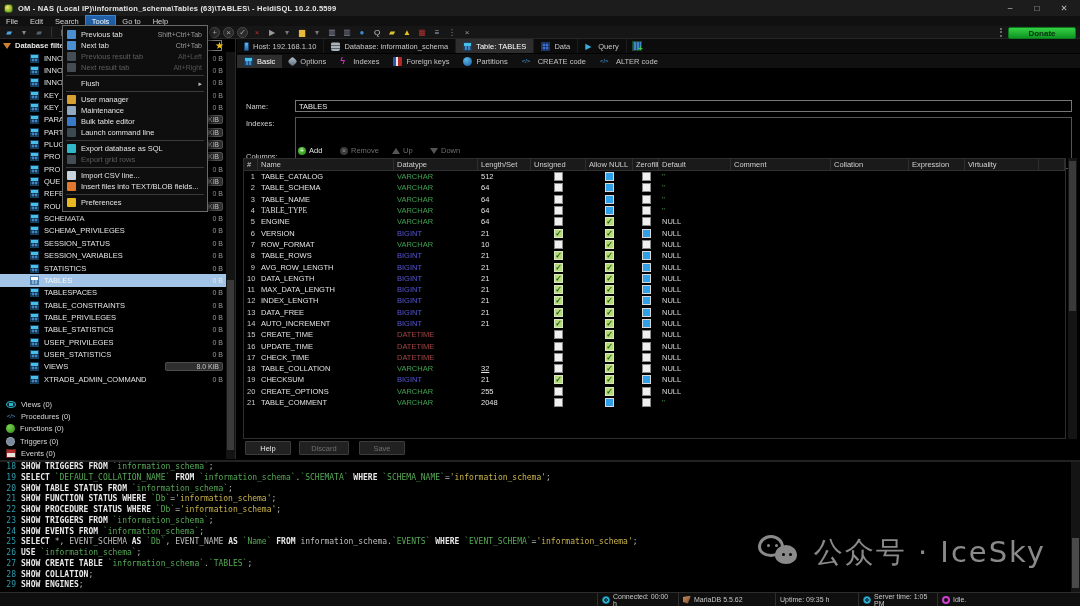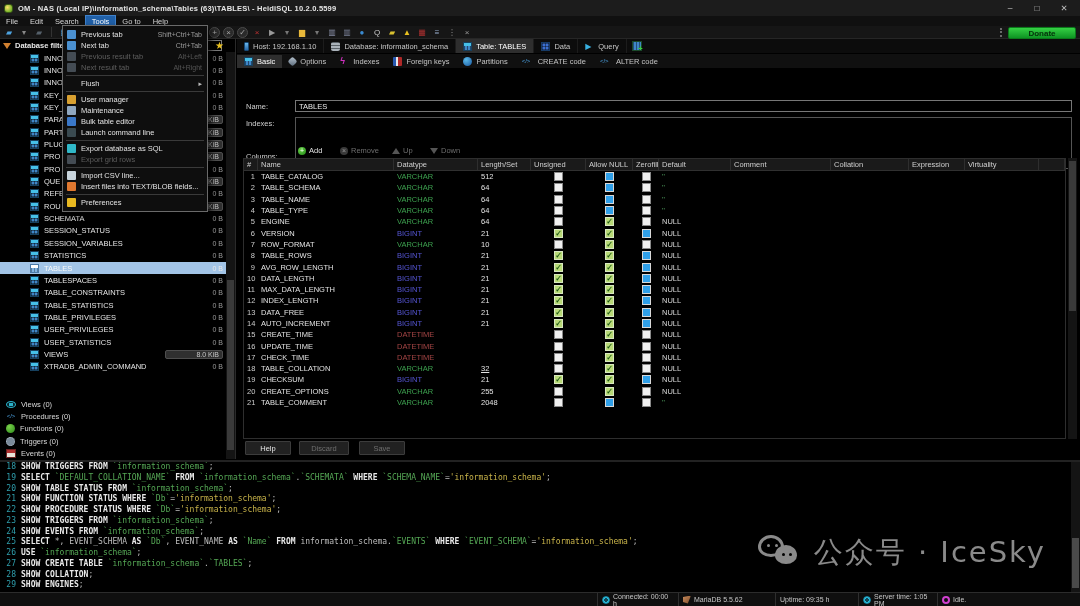--- a/index.html
+++ b/index.html
@@ -370,20 +370,25 @@
           <span class="tname">ROU</span>
           <span class="tsize badge">0 KiB</span>
         </div>
         <div class="tree-row">
           <span class="ticon"></span>
           <span class="tname">SCHEMATA</span>
           <span class="tsize">0 B</span>
         </div>
         <div class="tree-row">
           <span class="ticon"></span>
+          <span class="tname">SCHEMA_PRIVILEGES</span>
+          <span class="tsize">0 B</span>
+        </div>
+        <div class="tree-row">
+          <span class="ticon"></span>
           <span class="tname">SESSION_STATUS</span>
           <span class="tsize">0 B</span>
         </div>
         <div class="tree-row">
           <span class="ticon"></span>
           <span class="tname">SESSION_VARIABLES</span>
           <span class="tsize">0 B</span>
         </div>
         <div class="tree-row">
           <span class="ticon"></span>
@@ -400,26 +405,26 @@
           <span class="tname">TABLESPACES</span>
           <span class="tsize">0 B</span>
         </div>
         <div class="tree-row">
           <span class="ticon"></span>
           <span class="tname">TABLE_CONSTRAINTS</span>
           <span class="tsize">0 B</span>
         </div>
         <div class="tree-row">
           <span class="ticon"></span>
+          <span class="tname">TABLE_PRIVILEGES</span>
+          <span class="tsize">0 B</span>
+        </div>
+        <div class="tree-row">
+          <span class="ticon"></span>
           <span class="tname">TABLE_STATISTICS</span>
-          <span class="tsize">0 B</span>
-        </div>
-        <div class="tree-row">
-          <span class="ticon"></span>
-          <span class="tname">TABLE_PRIVILEGES</span>
           <span class="tsize">0 B</span>
         </div>
         <div class="tree-row">
           <span class="ticon"></span>
           <span class="tname">USER_PRIVILEGES</span>
           <span class="tsize">0 B</span>
         </div>
         <div class="tree-row">
           <span class="ticon"></span>
           <span class="tname">USER_STATISTICS</span>
@@ -620,21 +625,21 @@
             </div>
             <div class="g-cell" style="width: 72px; color: rgb(79, 159, 95);">''</div>
             <div class="g-cell" style="width: 100px;"></div>
             <div class="g-cell" style="width: 78px;"></div>
             <div class="g-cell" style="width: 56px;"></div>
             <div class="g-cell" style="width: 74px;"></div>
             <div class="g-cell" style="width: 26px;"></div>
           </div>
           <div class="grid-row">
             <div class="g-cell g-num" style="width: 14px;">4</div>
-            <div class="g-cell" style="width: 136px;">TABLE_TYPE</div>
+            <div class="g-cell" style="width: 136px; font-family: Liberation Serif, serif;">TABLE_TYPE</div>
             <div class="g-cell" style="width: 84px; color: rgb(61, 161, 79);">VARCHAR</div>
             <div class="g-cell" style="width: 53px;">64</div>
             <div class="g-cell cbwrap" style="width: 55px;">
               <span class="cb w"></span>
             </div>
             <div class="g-cell cbwrap" style="width: 47px;">
               <span class="cb b"></span>
             </div>
             <div class="g-cell cbwrap" style="width: 26px;">
               <span class="cb w"></span>

